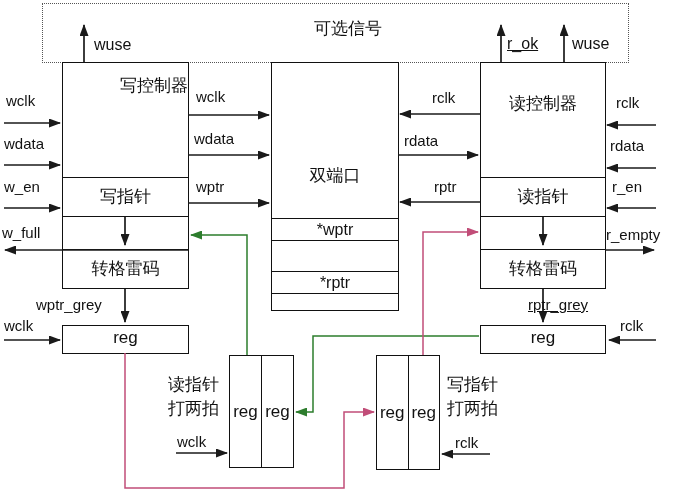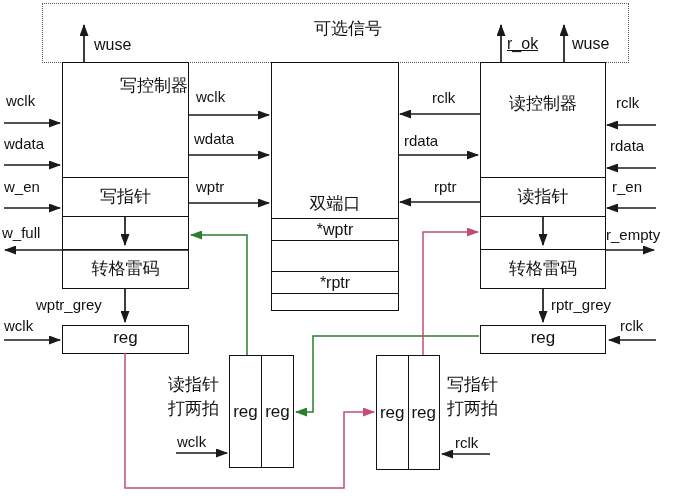--- a/index.html
+++ b/index.html
@@ -28,21 +28,21 @@
   <div class="blk" style="left:62px;top:62px;width:127px;height:227px;">
     <div class="lbl cn ctr" style="top:13px;text-align:right;">写控制器</div>
     <div class="hdiv" style="top:114px;"></div>
     <div class="lbl cn ctr" style="top:124px;">写指针</div>
     <div class="hdiv" style="top:153px;"></div>
     <div class="hdiv" style="top:186px;"></div>
     <div class="lbl cn ctr" style="top:196px;">转格雷码</div>
   </div>
 
   <div class="blk" style="left:271px;top:62px;width:128px;height:249px;">
-    <div class="lbl cn ctr" style="top:103px;margin-top:28px;">双端口</div>
+    <div class="lbl cn ctr" style="top:103px;">双端口</div>
     <div class="hdiv" style="top:155px;"></div>
     <div class="lbl ctr" style="top:158px;font-size:16px;">*wptr</div>
     <div class="hdiv" style="top:177px;"></div>
     <div class="hdiv" style="top:208px;"></div>
     <div class="lbl ctr" style="top:211px;font-size:16px;">*rptr</div>
     <div class="hdiv" style="top:230px;"></div>
   </div>
 
   <div class="blk" style="left:480px;top:62px;width:126px;height:227px;">
     <div class="lbl cn ctr" style="top:13px;margin-top:18px;">读控制器</div>
@@ -136,21 +136,21 @@
   <div class="lbl" style="left:432px;top:89px;">rclk</div>
   <div class="lbl" style="left:404px;top:132px;">rdata</div>
   <div class="lbl" style="left:434px;top:178px;">rptr</div>
 
   <div class="lbl" style="left:616px;top:94px;">rclk</div>
   <div class="lbl" style="left:610px;top:137px;">rdata</div>
   <div class="lbl" style="left:612px;top:178px;">r_en</div>
   <div class="lbl" style="left:606px;top:226px;">r_empty</div>
 
   <div class="lbl" style="left:36px;top:296px;">wptr_grey</div>
-  <div class="lbl" style="left:551px;top:296px;">rptr_grey</div>
+  <div class="lbl" style="left:528px;top:296px;text-decoration:underline;">rptr_grey</div>
   <div class="lbl" style="left:4px;top:317px;">wclk</div>
   <div class="lbl" style="left:620px;top:317px;">rclk</div>
 
   <div class="lbl cn" style="left:168px;top:375px;">读指针</div>
   <div class="lbl cn" style="left:168px;top:399px;">打两拍</div>
   <div class="lbl" style="left:177px;top:433px;">wclk</div>
 
   <div class="lbl cn" style="left:447px;top:375px;">写指针</div>
   <div class="lbl cn" style="left:447px;top:399px;">打两拍</div>
   <div class="lbl" style="left:455px;top:434px;">rclk</div>

